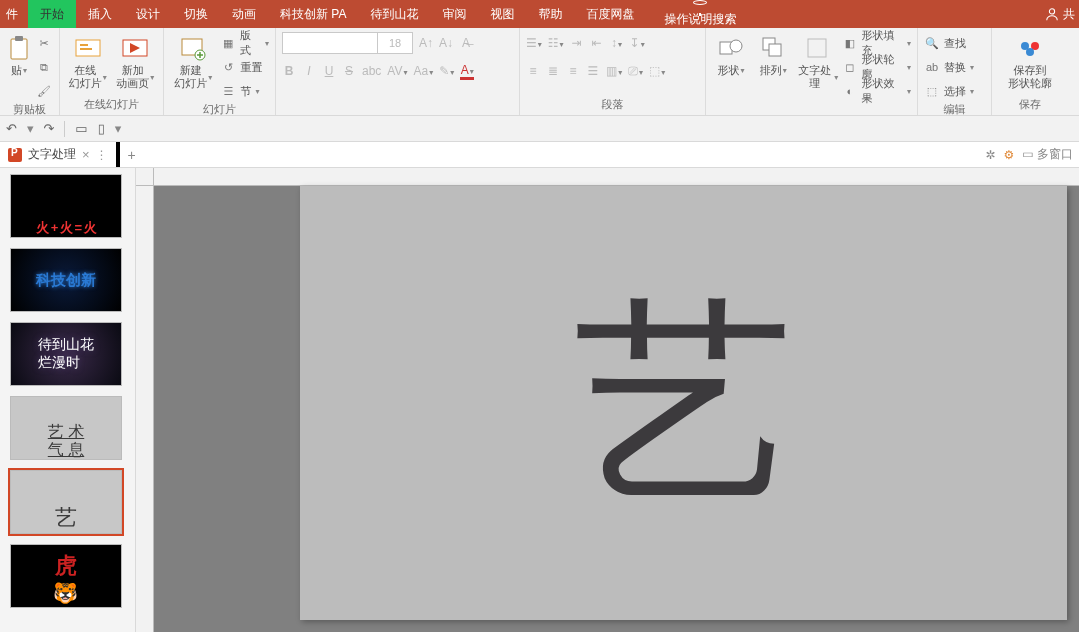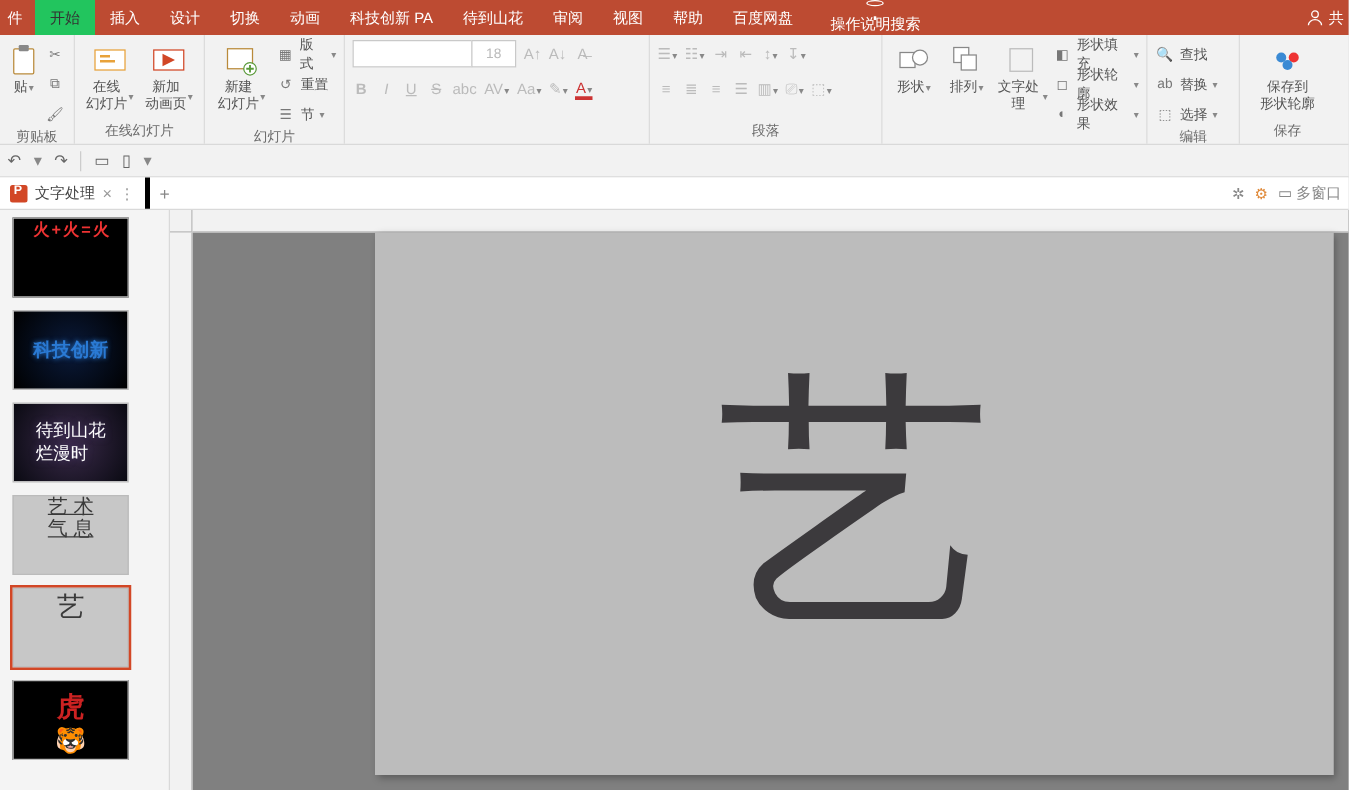--- a/index.html
+++ b/index.html
@@ -48,21 +48,21 @@
 .doc-tab .close { color:#999; cursor:pointer; font-size:13px; }
 .doc-tab .opts { color:#999; cursor:pointer; }
 .addtab { width:24px; text-align:center; color:#888; cursor:pointer; font-size:14px; }
 .docstrip .right { margin-left:auto; display:flex; gap:8px; align-items:center; padding-right:6px; color:#888; }
 .docstrip .right span { cursor:pointer; }
 .gear { color:#e08a3a; }
 
 
 .workspace { display:flex; height:calc(632px - 28px - 88px - 26px - 26px); }
 .thumbs { width:136px; background:#f4f4f4; border-right:1px solid #d9d9d9; overflow:hidden; padding:6px 10px; display:flex; flex-direction:column; gap:10px; }
-.thumb { width:93px; height:64px; background:#000; border:1px solid #bbb; display:flex; align-items:flex-start; justify-content:center; color:#fff; font-size:12px; cursor:pointer; overflow:hidden; position:relative; }
+.thumb { width:112px; height:64px; background:#000; border:1px solid #bbb; display:flex; align-items:flex-end; justify-content:center; color:#fff; font-size:12px; cursor:pointer; overflow:hidden; position:relative; }
 .thumb.selected { outline:2px solid #d24726; outline-offset:0; }
 .thumb.gray { background:#c7c7c7; color:#3a3a3a; }
 .thumb .big { font-size:22px; font-weight:500; }
 .t1 { color:#e33; font-weight:bold; letter-spacing:-1px; font-size:13px; }
 .t2 { font-family:"KaiTi","STKaiti",serif; font-size:14px; text-shadow:0 0 6px #4a3a6a; background:radial-gradient(circle,#3a2a4a,#0a0a12); width:100%; height:100%; display:flex; align-items:center; justify-content:center; }
 .t3 { color:#2a7ad4; font-weight:bold; font-size:15px; text-shadow:0 0 4px #2a7ad4; background:radial-gradient(circle,#0a1a3a,#000); width:100%; height:100%; display:flex; align-items:center; justify-content:center; }
 .t4 { line-height:18px; font-size:16px; font-weight:500;text-decoration:underline; }
 .t6a { color:#c22; font-size:22px; font-weight:bold; position:absolute; top:6px; }
 .t6b { position:absolute; bottom:2px; font-size:20px; }
 

